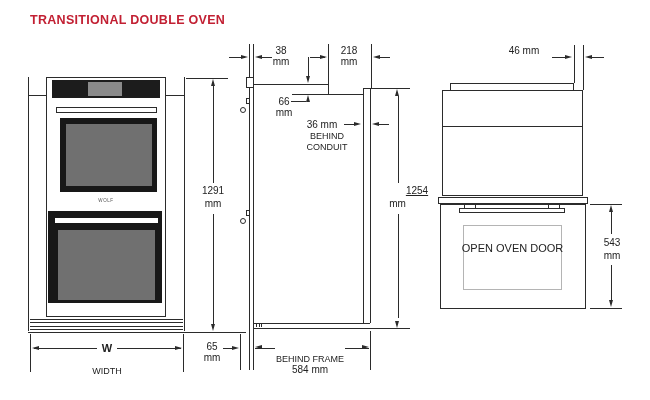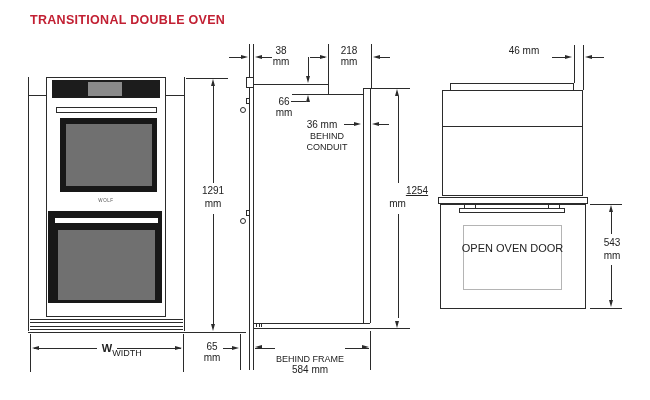--- a/index.html
+++ b/index.html
@@ -58,21 +58,21 @@
   </div>
 
   <div>
     <div class="ln v" style="left:30px;top:334px;height:38px;"></div>
     <div class="ln v" style="left:183px;top:334px;height:38px;"></div>
     <div class="ln h" style="left:34px;top:348px;width:63px;"></div>
     <div class="ln h" style="left:117px;top:348px;width:64px;"></div>
     <div class="arr al" style="left:31.5px;top:345.5px;"></div>
     <div class="arr ar" style="left:174.5px;top:345.5px;"></div>
     <div class="txt" style="left:107px;top:341.5px;font-weight:bold;font-size:11px;">W</div>
-    <div class="txt sm" style="left:107px;top:348px;margin-left:20px;">WIDTH</div>
+    <div class="txt sm" style="left:107px;top:366px;">WIDTH</div>
   </div>
 
   <div>
 
     <div class="ln v" style="left:249px;top:77px;height:293px;"></div>
     <div class="ln v" style="left:253px;top:77px;height:293px;"></div>
     <div class="box" style="left:245.5px;top:77px;width:8.5px;height:11px;"></div>
     <div class="box" style="left:245.5px;top:98px;width:4.5px;height:6px;"></div>
     <div class="box" style="left:245.5px;top:209.5px;width:4.5px;height:6px;"></div>
     <div class="box" style="left:239.5px;top:107px;width:6px;height:6px;border-radius:50%;"></div>

